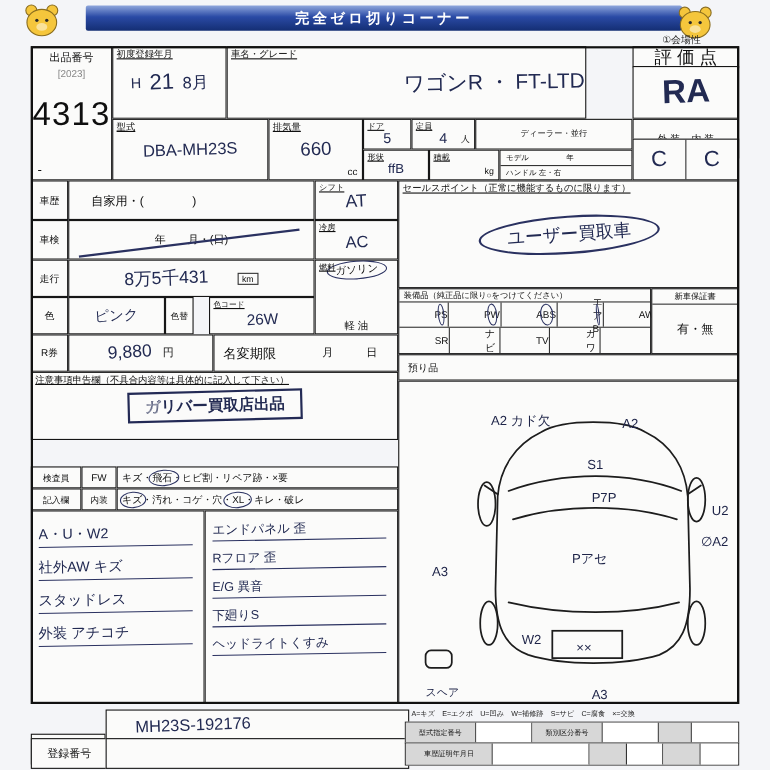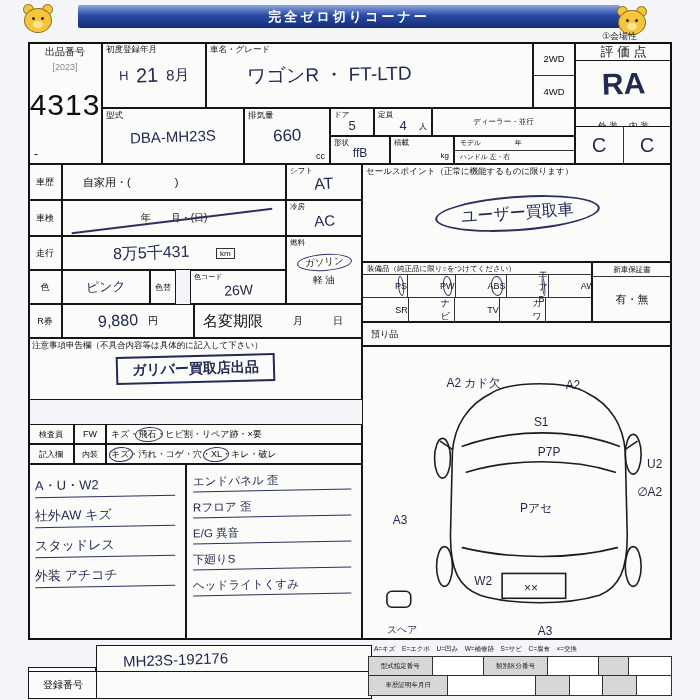--- a/index.html
+++ b/index.html
@@ -12,21 +12,21 @@
     display:flex;align-items:center;justify-content:center;border-radius:2px;}
   .stamp{position:absolute;left:602px;top:30px;font-size:9px;color:#222;}
   .bear{position:absolute;width:36px;height:32px;}
   .bear .ear{position:absolute;width:11px;height:11px;background:#f5c63c;border:1px solid #8a6d1f;border-radius:50%;top:0;}
   .bear .ear.l{left:3px}.bear .ear.r{right:3px}
   .bear .head{position:absolute;left:4px;top:4px;width:28px;height:25px;background:#f5c63c;border:1px solid #8a6d1f;border-radius:50%;}
   .bear .eye{position:absolute;width:3px;height:3px;background:#2a2a2a;border-radius:50%;top:13px;}
   .bear .eye.l{left:12px}.bear .eye.r{left:21px}
   .bear .muzzle{position:absolute;left:13px;top:17px;width:10px;height:7px;background:#fae29a;border-radius:50%;}
   .cell{position:absolute;border:1.5px solid #161616;background:#fbfbfa;display:flex;align-items:center;justify-content:center;}
-  .lbl{position:absolute;top:1px;left:3px;font-size:8.5px;color:#0f0f0f;white-space:nowrap;z-index:2;}
+  .lbl{position:absolute;top:1px;left:3px;font-size:8.5px;color:#0f0f0f;white-space:nowrap;z-index:2;text-decoration:underline;}
   .print{color:#0f0f0f;}
   .hw{color:#222a52;white-space:nowrap;}
   .outline{position:absolute;left:28px;top:42px;width:644px;height:598px;border:2px solid #111;pointer-events:none;}
   .kmbox{border:1px solid #333;font-size:8px;padding:0 3px;margin-left:26px;color:#111;}
   .ovalsm{border:1.5px solid #2a3160;border-radius:50%;padding:1px 7px;transform:rotate(-4deg);display:inline-block;}
   .ovallg{border:2px solid #2a3160;border-radius:50%;padding:5px 24px;transform:rotate(-4deg);display:inline-block;font-size:16px;}
   .handbox{border:2px solid #232a55;padding:3px 14px;transform:rotate(-1.5deg);display:inline-block;font-size:14px;font-weight:bold;}
   .strike{position:absolute;left:8px;right:12px;top:55%;border-top:2px solid #2a3160;transform:rotate(-7deg);}
   .oval{position:absolute;border:1.5px solid #2a3160;border-radius:50%;height:15px;top:2px;transform:rotate(-4deg);}
   .circ{position:relative;}
@@ -71,31 +71,27 @@
     <span style="position:absolute;left:5px;bottom:2px;font-size:12px" class="print">-</span>
   </div>
 
   <div class="cell" style="left:102px;top:42px;width:104px;height:66px">
     <span class="lbl">初度登録年月</span>
     <span class="hw" style="font-size:13px;transform:rotate(-2deg)">H</span>
     <span class="hw" style="font-size:20px;margin:0 8px;transform:rotate(-2deg)">21</span>
     <span class="hw" style="font-size:15px;transform:rotate(-2deg)">8月</span>
   </div>
 
-  <div class="cell" style="left:206px;top:42px;width:327px;height:66px;justify-content:flex-start;padding-left:40px">
+  <div class="cell" style="left:206px;top:42px;width:327px;height:66px;justify-content:flex-end;padding-left:8px">
     <span class="lbl">車名・グレード</span>
     <span class="hw" style="font-size:19px;transform:rotate(-1deg)">ワゴンR ・ FT-LTD</span>
   </div>
 
-  <div class="cell" style="left:533px;top:42px;width:42px;height:66px;flex-direction:column;padding:0">
-    <div style="flex:1;width:100%;display:flex;align-items:center;justify-content:center;border-bottom:1px solid #333;font-size:9.5px" class="print">2WD</div>
-    <div style="flex:1;width:100%;display:flex;align-items:center;justify-content:center;font-size:9.5px" class="print">4WD</div>
-  </div>
-
-  <div class="cell" style="left:575px;top:42px;width:97px;height:20px;font-size:13px">
+
+  <div class="cell" style="left:575px;top:42px;width:97px;height:20px;font-size:16px">
     <span class="print">評 価 点</span>
   </div>
   <div class="cell" style="left:575px;top:60px;width:97px;height:48px">
     <span class="hw" style="font-size:30px;font-weight:bold;transform:rotate(-2deg)">RA</span>
   </div>
 
   <div class="cell" style="left:102px;top:108px;width:142px;height:56px">
     <span class="lbl">型式</span>
     <span class="hw" style="font-size:15px;transform:rotate(-2deg)">DBA-MH23S</span>
   </div>
@@ -179,34 +175,34 @@
   </div>
 
   <div class="cell" style="left:28px;top:304px;width:34px;height:34px;font-size:9px">
     <span class="print">R券</span>
   </div>
   <div class="cell" style="left:62px;top:304px;width:132px;height:34px">
     <span class="hw" style="font-size:16px;transform:rotate(-3deg)">9,880</span>
     <span class="print" style="font-size:10px;margin-left:10px">円</span>
   </div>
   <div class="cell" style="left:194px;top:304px;width:168px;height:34px;justify-content:flex-start;padding-left:8px">
-    <span class="print" style="font-size:15px">名変期限</span>
+    <span class="print" style="font-size:12px">名変期限</span>
     <span class="print" style="font-size:10px;margin-left:auto;margin-right:30px">月</span>
     <span class="print" style="font-size:10px;margin-right:18px">日</span>
   </div>
 
   <div class="cell" style="left:286px;top:164px;width:76px;height:36px">
     <span class="lbl" style="font-size:7.5px">シフト</span>
     <span class="hw" style="font-size:16px;padding-top:4px;transform:rotate(-3deg)">AT</span>
   </div>
   <div class="cell" style="left:286px;top:200px;width:76px;height:36px">
     <span class="lbl" style="font-size:7.5px">冷房</span>
     <span class="hw" style="font-size:15px;padding-top:4px;transform:rotate(-3deg)">AC</span>
   </div>
-  <div class="cell" style="left:286px;top:236px;width:76px;height:68px;flex-direction:column;justify-content:center;gap:3px">
+  <div class="cell" style="left:286px;top:236px;width:76px;height:68px;flex-direction:column;justify-content:space-between;gap:3px">
     <span class="lbl" style="font-size:7.5px">燃料</span>
     <span class="print ovalsm" style="font-size:9.5px">ガソリン</span>
     <span class="print" style="font-size:9.5px">軽 油</span>
   </div>
 
   <div class="cell" style="left:362px;top:164px;width:310px;height:98px">
     <span class="lbl" style="font-size:8.5px">セールスポイント（正常に機能するものに限ります）</span>
     <span class="hw ovallg">ユーザー買取車</span>
   </div>
 

